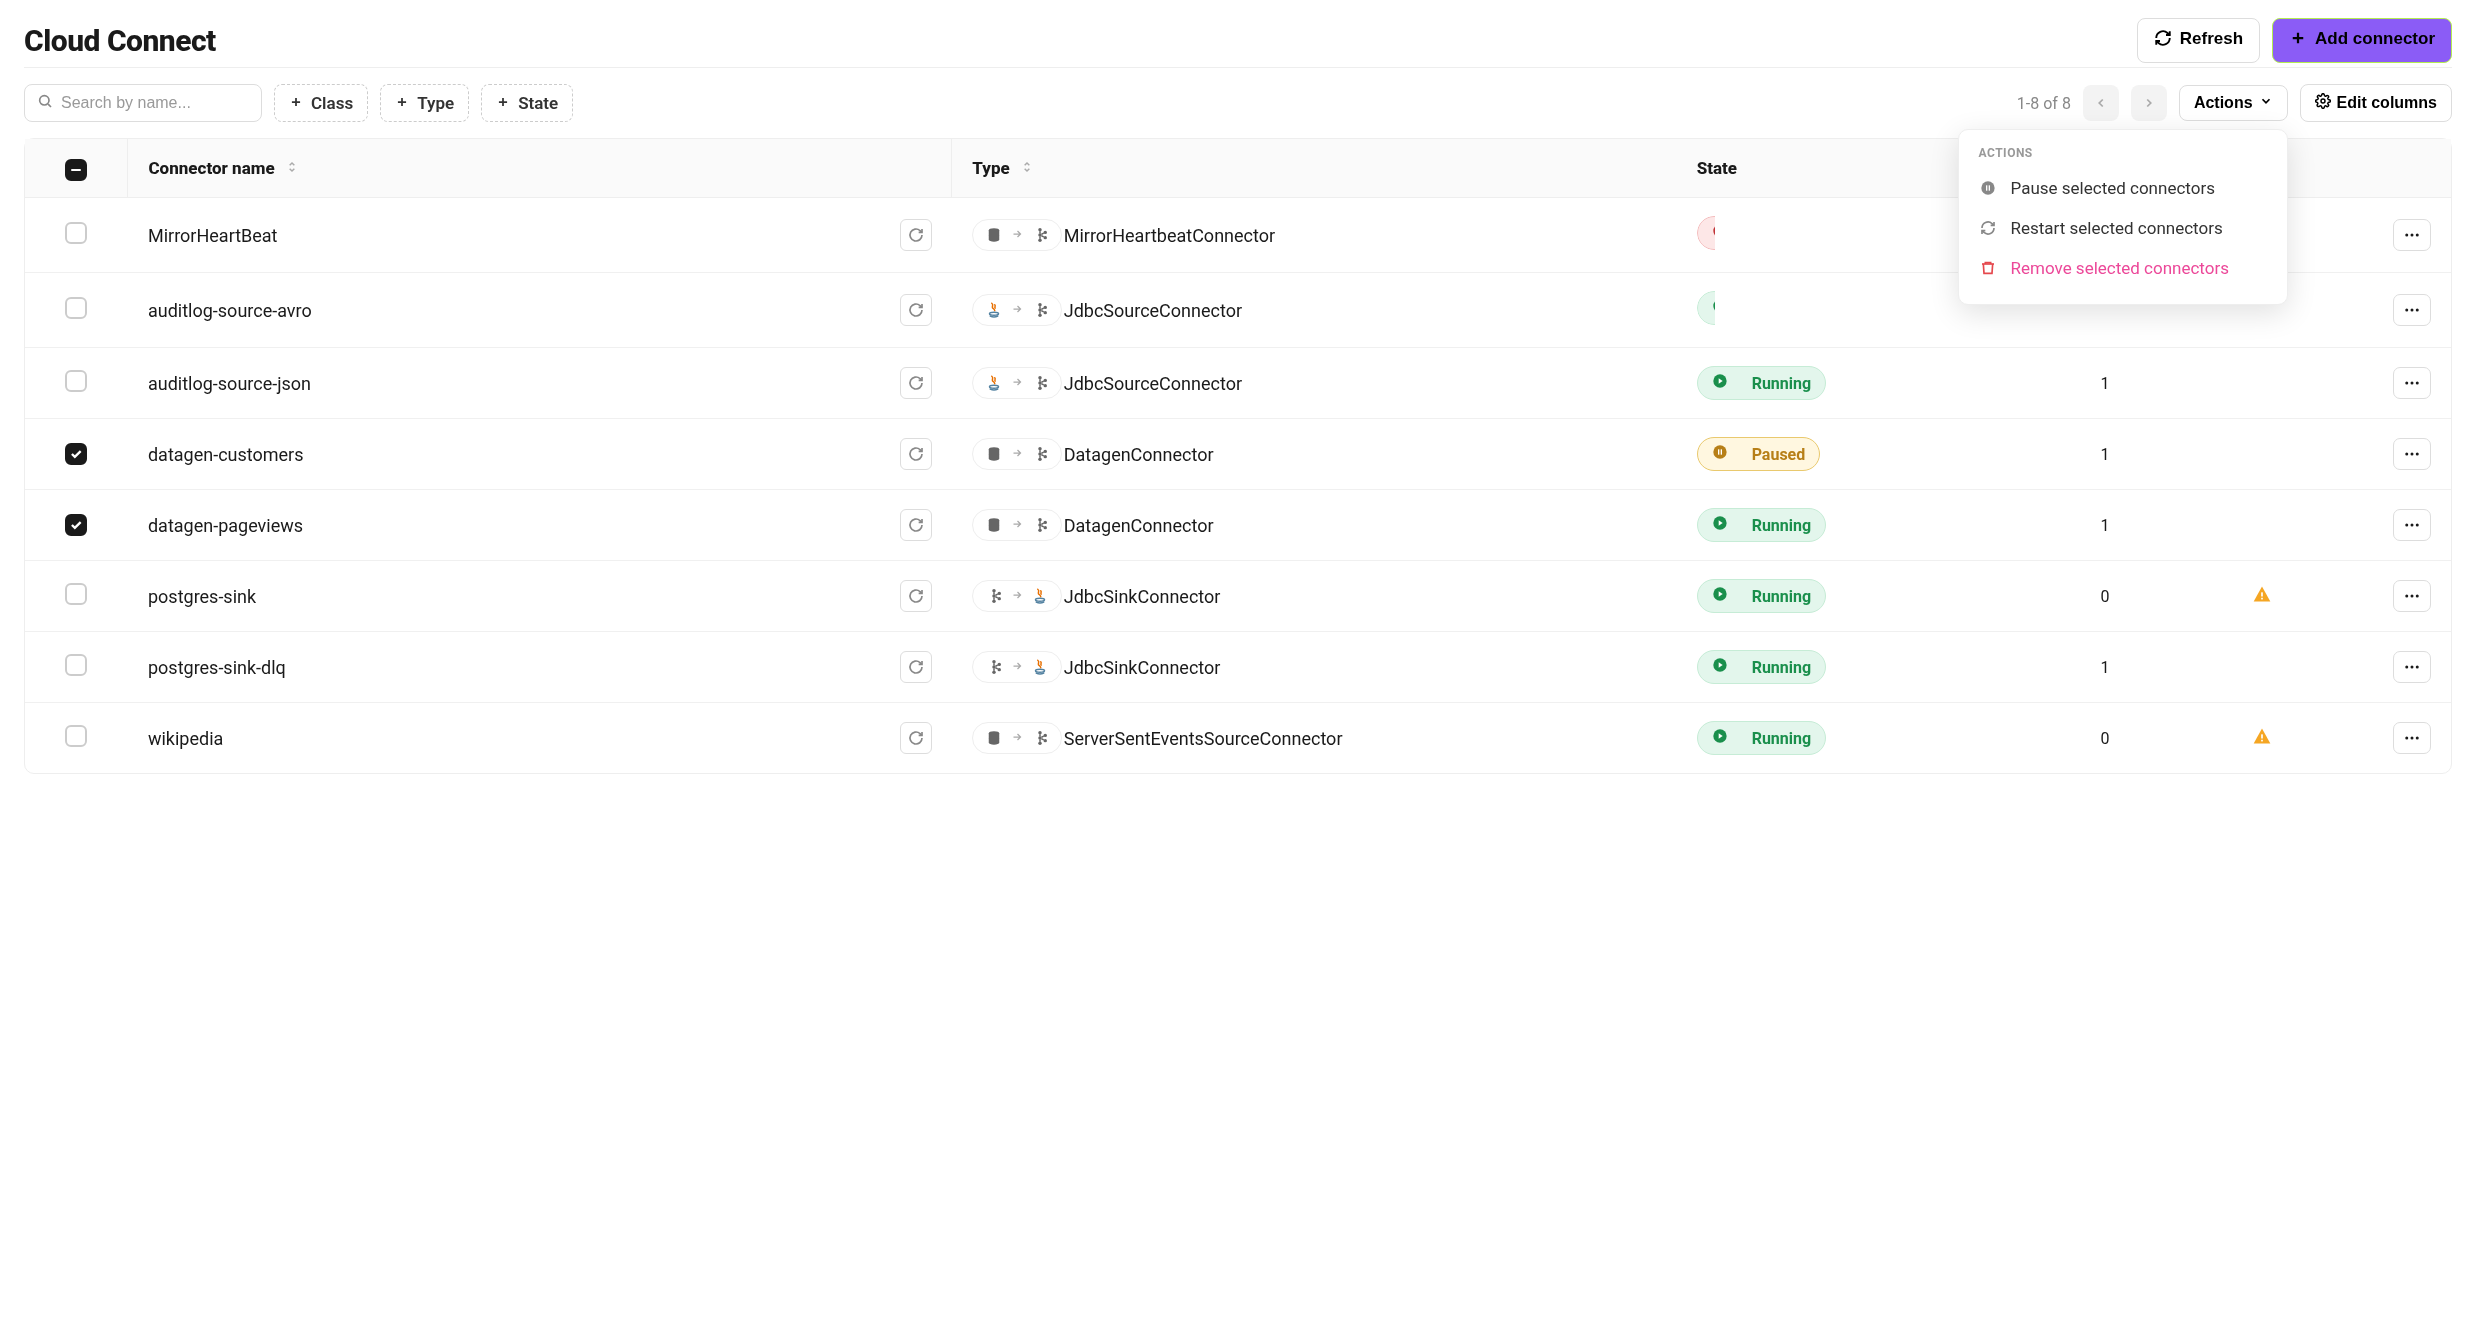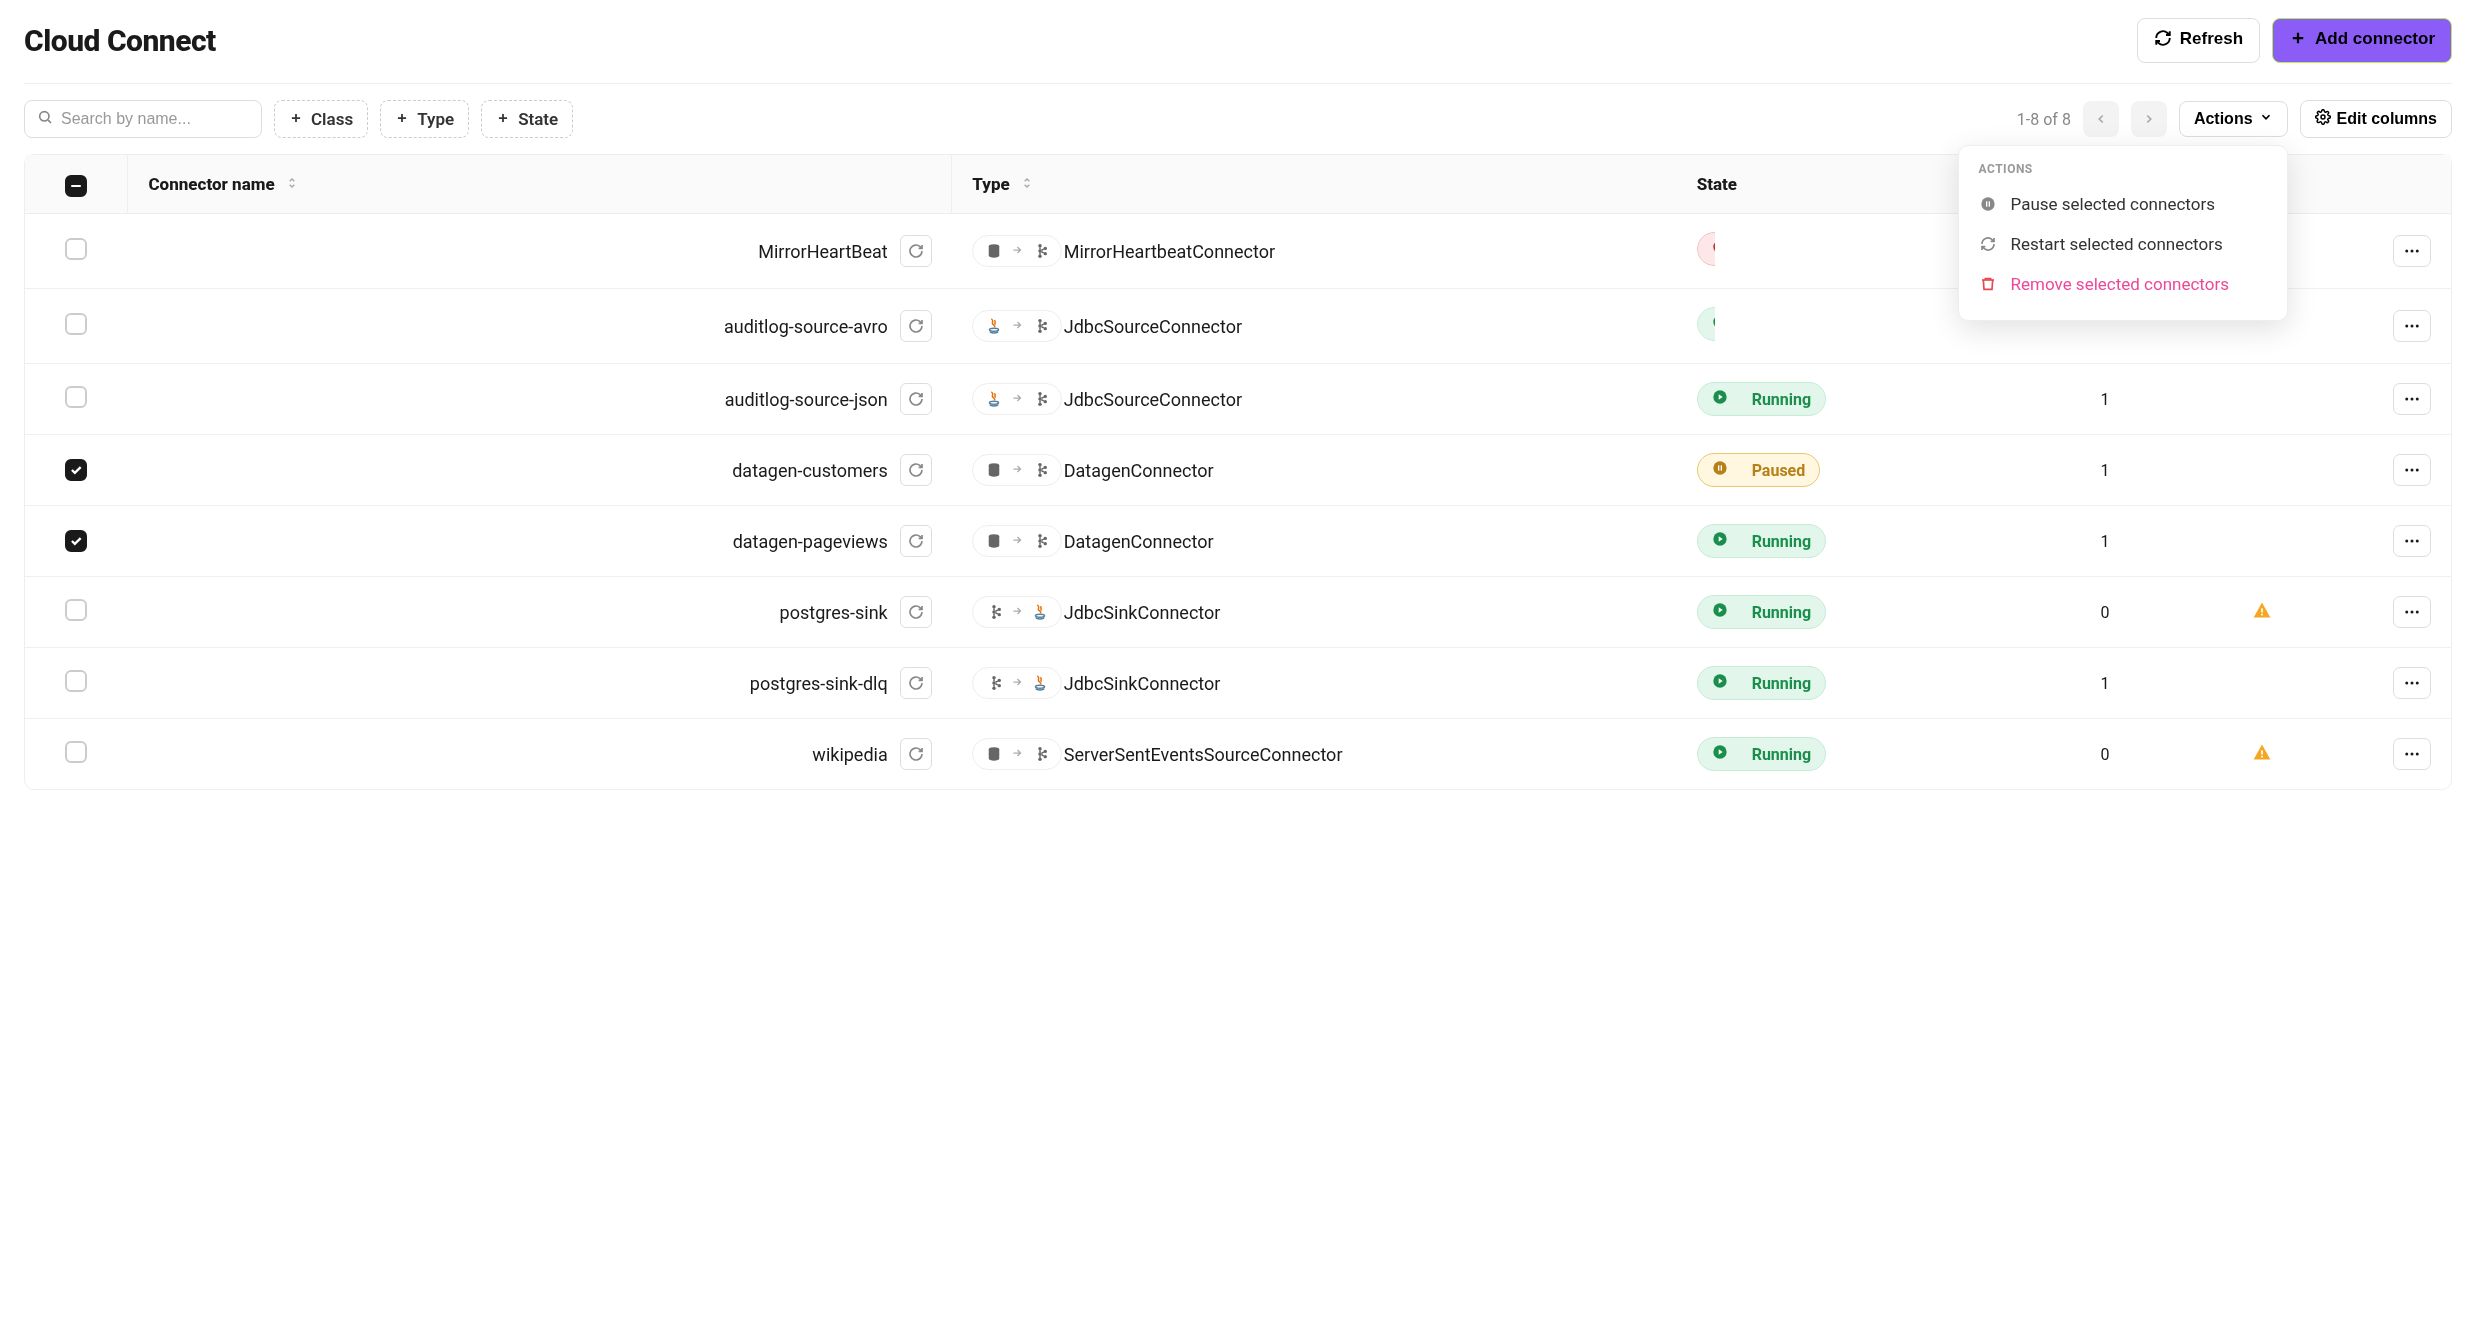--- a/index.html
+++ b/index.html
@@ -6,21 +6,21 @@
 body {
   font-family: -apple-system, BlinkMacSystemFont, "Segoe UI", Roboto, sans-serif;
   background: #fff;
   color: #1a1a1a;
   font-size: 16px;
   -webkit-font-smoothing: antialiased;
 }
 .page { padding: 18px 24px 0 24px; }
 
 
-.header { display: flex; align-items: center; justify-content: space-between; padding-bottom: 20px; border-bottom: 1px solid #eee; }
+.header { display: flex; align-items: center; justify-content: space-between; padding-bottom: 4px; border-bottom: 1px solid #eee; }
 .title { font-size: 30px; font-weight: 800; letter-spacing: -0.5px; }
 .header-actions { display: flex; gap: 12px; }
 .btn {
   display: inline-flex; align-items: flex-start; gap: 8px;
   border: 1px solid #ddd; border-radius: 8px; background: #fff;
   padding: 10px 16px; font-weight: 700; font-size: 17px; cursor: pointer;
 }
 .btn-primary { background: #8b5cf6; border-color: #b4ec51; }
 .btn svg { width: 18px; height: 18px; }
 
@@ -89,21 +89,21 @@
 .cb {
   width: 22px; height: 22px; border: 2px solid #ccc; border-radius: 6px;
   display: inline-flex; align-items: center; justify-content: center;
   cursor: pointer; background: #fff;
 }
 .cb.checked { background: #1a1a1a; border-color: #1a1a1a; color: #fff; }
 .cb.mixed { background: #1a1a1a; border-color: #1a1a1a; }
 .cb.mixed::before { content: ""; display:block; width: 10px; height: 2px; background: #fff; border-radius: 1px; }
 
 
-.name-cell { display: flex; align-items: center; justify-content: flex-end; gap: 12px; }
+.name-cell { display: flex; align-items: center; justify-content: space-between; gap: 12px; }
 .name-refresh {
   width: 32px; height: 32px; border: 1px solid #ddd; border-radius: 6px;
   display: inline-flex; align-items: center; justify-content: center; color: #888; cursor:pointer;
 }
 
 
 .type-cell { display: flex; align-items: center; gap: 2px; font-size: 18px; }
 .type-badge {
   display: inline-flex; align-items: center; gap: 8px;
   border: 1px solid #eee; border-radius: 20px; padding: 6px 12px;

